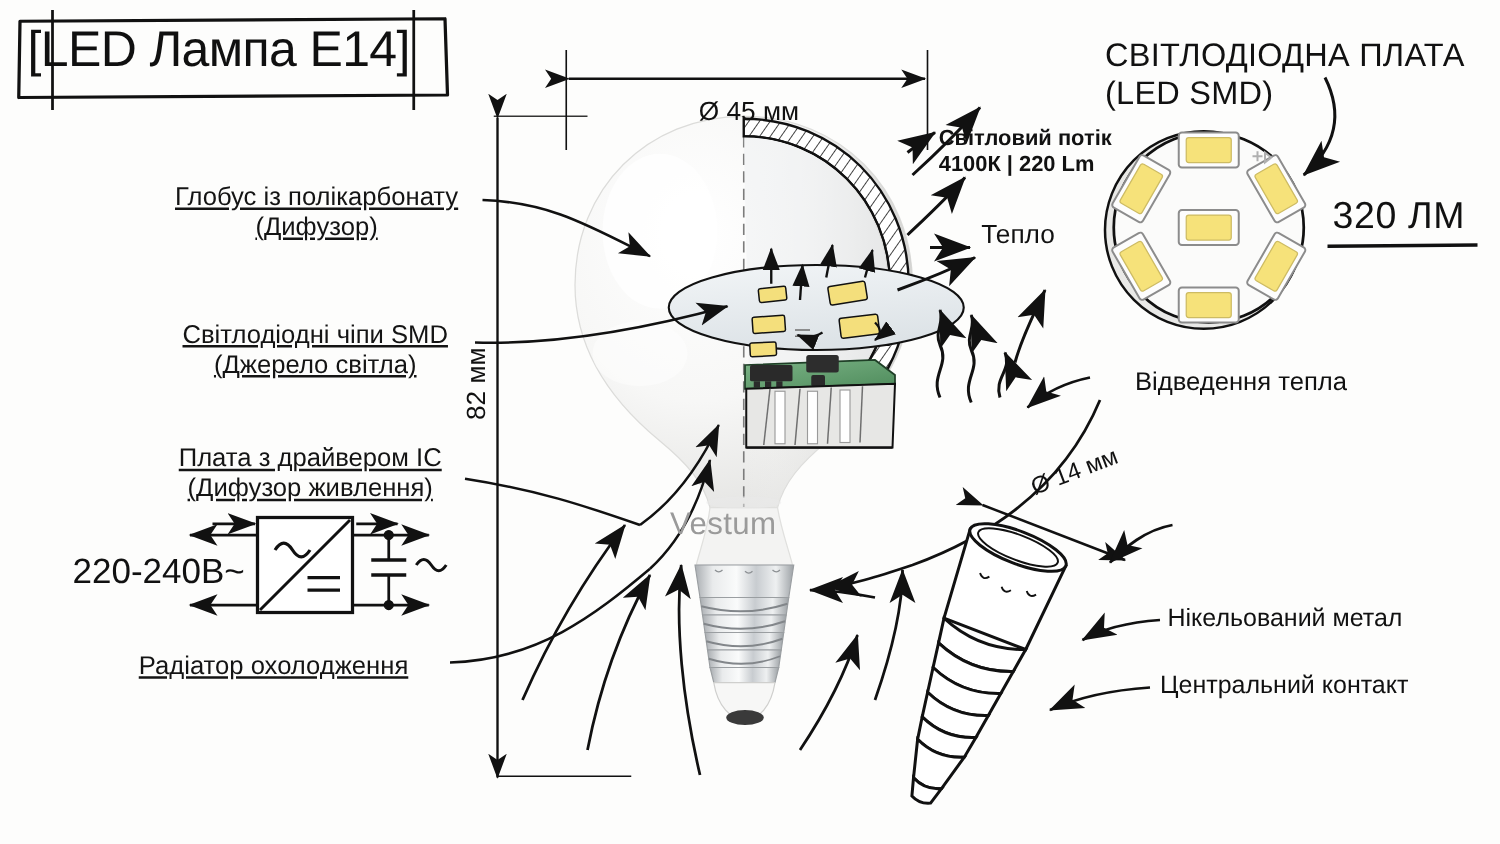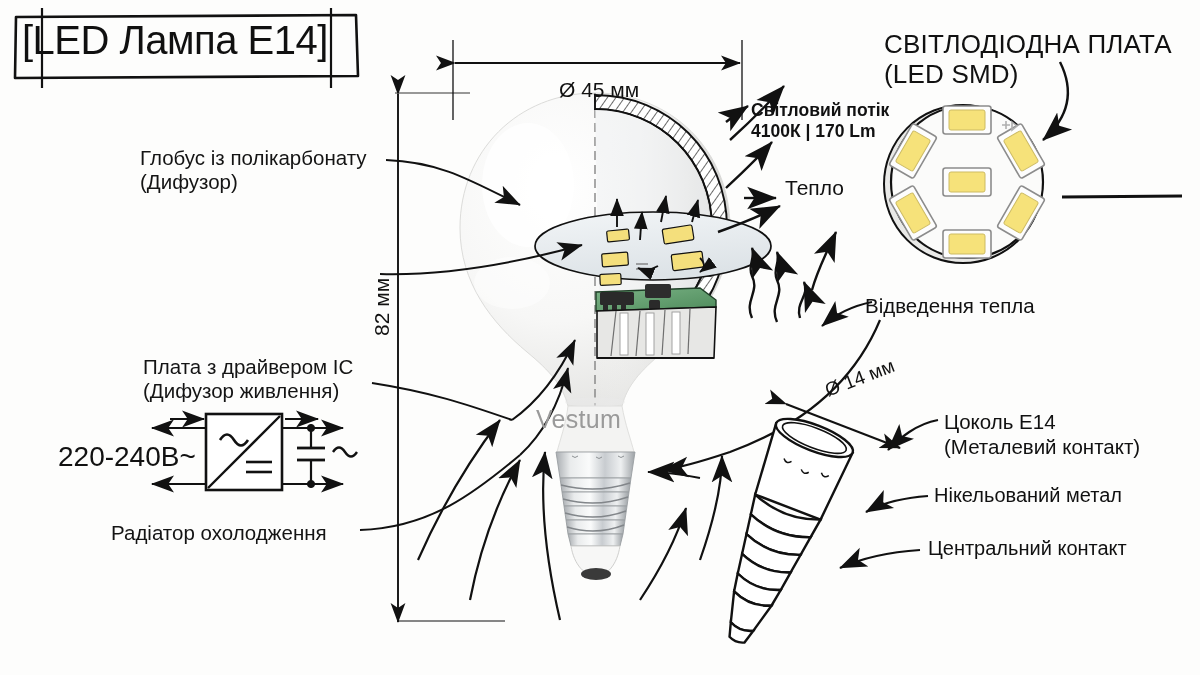--- a/index.html
+++ b/index.html
@@ -19,38 +19,38 @@
   #title-box{
     position:absolute;left:14px;top:14px;width:344px;height:62px;
   }
   #title-text{
     position:absolute;left:8px;top:4px;
     font-size:40px;font-weight:400;letter-spacing:-0.5px;
     color:#101010;
   }
 
   
-  .leftlabel{font-size:20.5px;color:#141414;text-align:left;}
+  .leftlabel{font-size:20.5px;color:#141414;text-align:center;text-decoration:underline;}
   #lbl-globe{left:140px;top:146px;}
   #lbl-smd{left:146px;top:256px;}
   #lbl-driver{left:143px;top:355px;}
   #lbl-radiator{left:95px;top:521px;font-size:20.5px;margin-left:16px;}
   #lbl-volt{left:58px;top:440px;font-size:28px;}
 
   
   #dim-45{left:559px;top:34px;font-size:21px;margin-top:44px;}
   #dim-82{left:370px;top:336px;font-size:21px;transform:rotate(-90deg);transform-origin:left top;}
   #dim-14{left:822px;top:381px;font-size:19px;transform:rotate(-21deg);transform-origin:left top;}
 
   
   #lbl-flux{left:751px;top:100px;font-size:17.5px;font-weight:bold;line-height:1.22;}
   #lbl-heat{left:785px;top:176px;font-size:21px;}
   #lbl-board-title{left:884px;top:30px;font-size:26px;line-height:1.15;letter-spacing:0.2px;}
   #lbl-320{left:1066px;top:155px;font-size:30px;letter-spacing:0.5px;}
-  #lbl-dissip{left:865px;top:294px;font-size:20.5px;text-align:center;}
+  #lbl-dissip{left:908px;top:294px;font-size:20.5px;text-align:center;}
   #lbl-base{left:944px;top:410px;font-size:20.5px;line-height:1.2;}
   #lbl-nickel{left:934px;top:484px;font-size:20px;}
   #lbl-central{left:928px;top:537px;font-size:20px;}
 
   
   #brand{
     position:absolute;left:536px;top:405px;
     font-size:25px;color:#9a9a9a;font-weight:400;letter-spacing:0.3px;text-align:right;
   }
 </style>
@@ -382,35 +382,36 @@
       <path d="M726,122 C 736,114 742,110 748,106" marker-end="url(#arrHs)"></path>
     </g>
   </svg>
 
   <div id="title-box">
     <div id="title-text">[LED Лампа E14]</div>
   </div>
 
   <div class="lbl leftlabel" id="lbl-globe">Глобус із полікарбонату
 (Дифузор)</div>
+  <div class="lbl leftlabel" id="lbl-smd">Світлодіодні чіпи SMD
+(Джерело світла)</div>
   <div class="lbl leftlabel" id="lbl-driver">Плата з драйвером IC
 (Дифузор живлення)</div>
   <div class="lbl leftlabel" id="lbl-radiator">Радіатор охолодження</div>
   <div class="lbl" id="lbl-volt">220-240В~</div>
 
   <div class="lbl" id="dim-45">Ø 45 мм</div>
   <div class="lbl" id="dim-82">82 мм</div>
   <div class="lbl" id="dim-14">Ø 14 мм</div>
 
   <div class="lbl" id="lbl-flux">Світловий потік
-4100К | 170 Lm</div>
+4100К | 220 Lm</div>
   <div class="lbl" id="lbl-heat">Тепло</div>
   <div class="lbl" id="lbl-board-title">СВІТЛОДІОДНА ПЛАТА
 (LED SMD)</div>
+  <div class="lbl" id="lbl-320">320 ЛМ</div>
   <div class="lbl" id="lbl-dissip">Відведення тепла</div>
-  <div class="lbl" id="lbl-base">Цоколь E14
-(Металевий контакт)</div>
   <div class="lbl" id="lbl-nickel">Нікельований метал</div>
   <div class="lbl" id="lbl-central">Центральний контакт</div>
 
   <div id="brand">Vestum</div>
 
 </div>
 
 </body></html>

